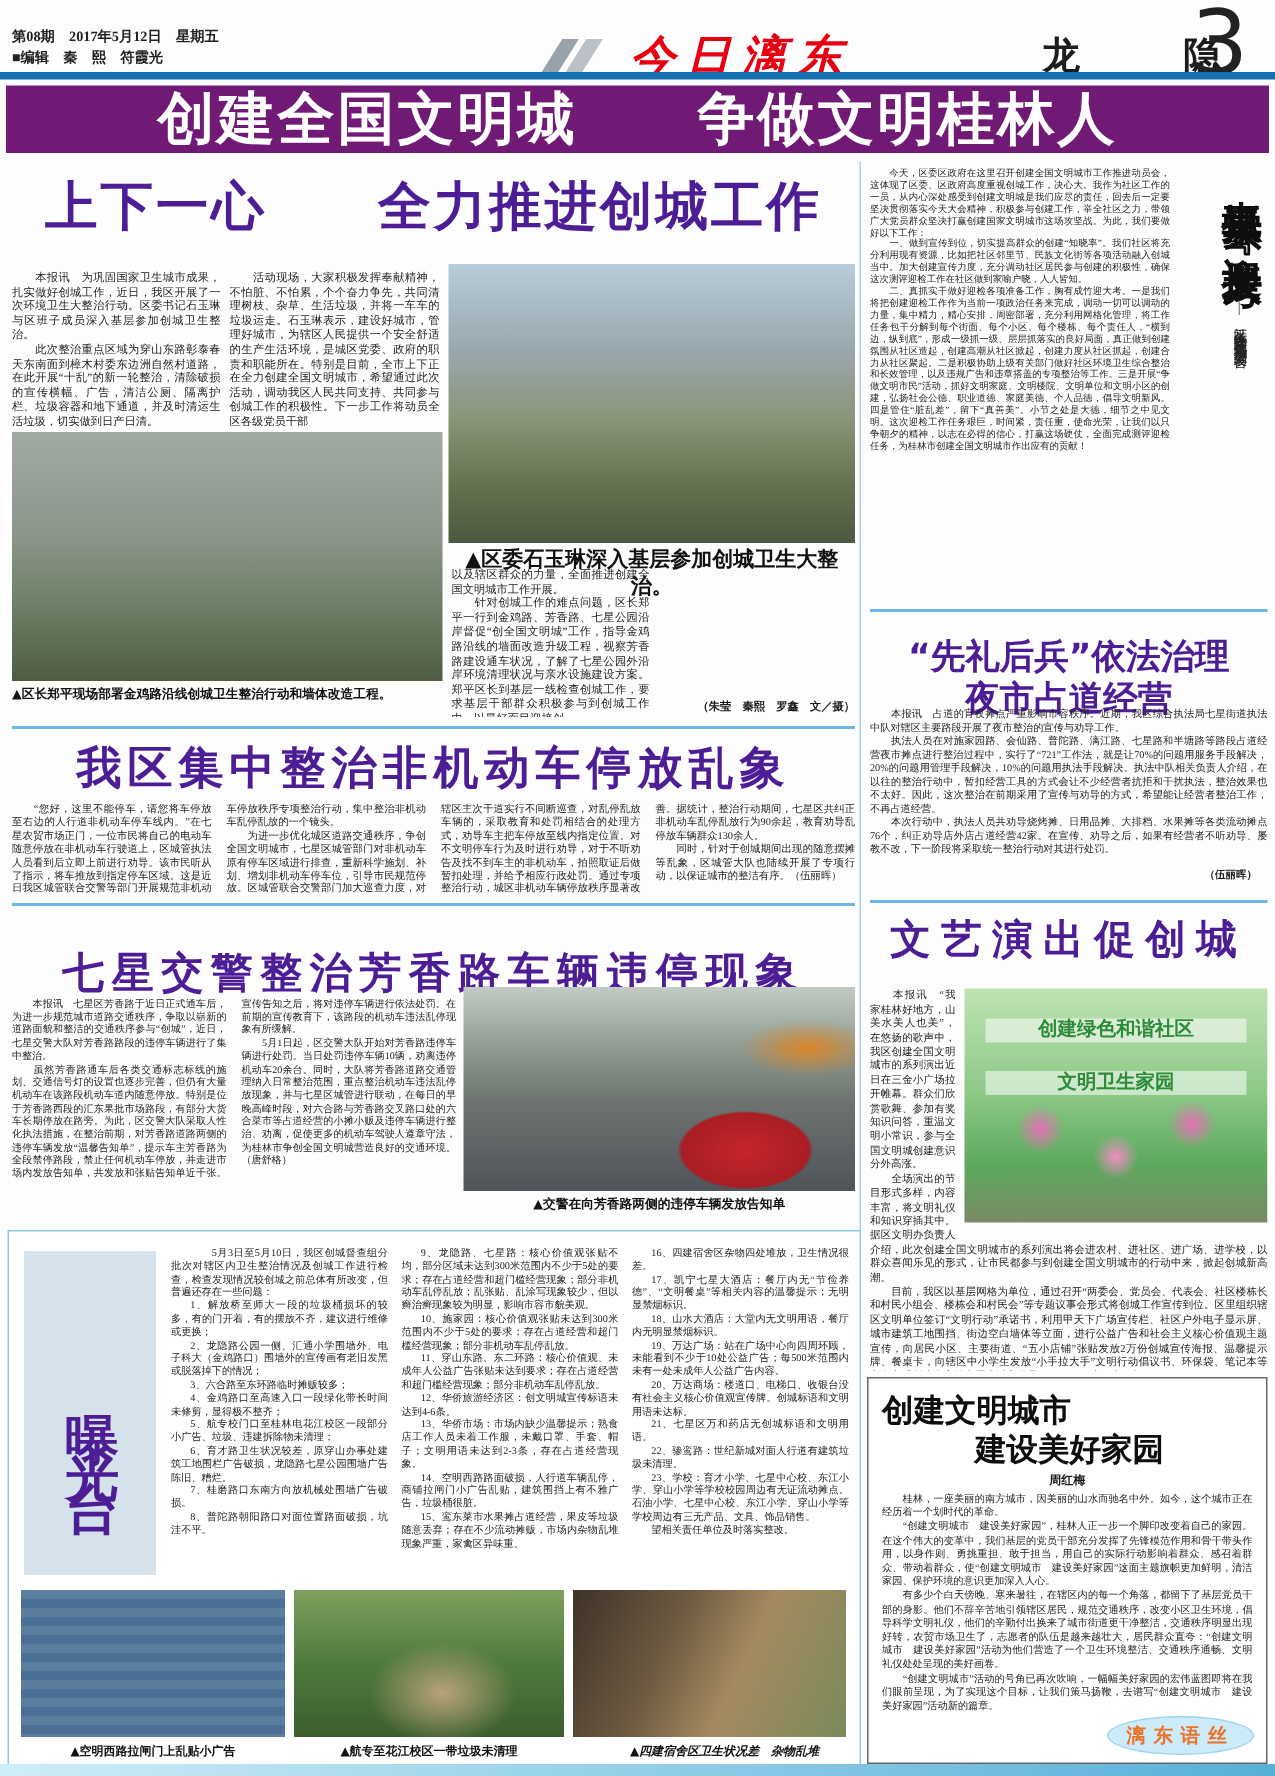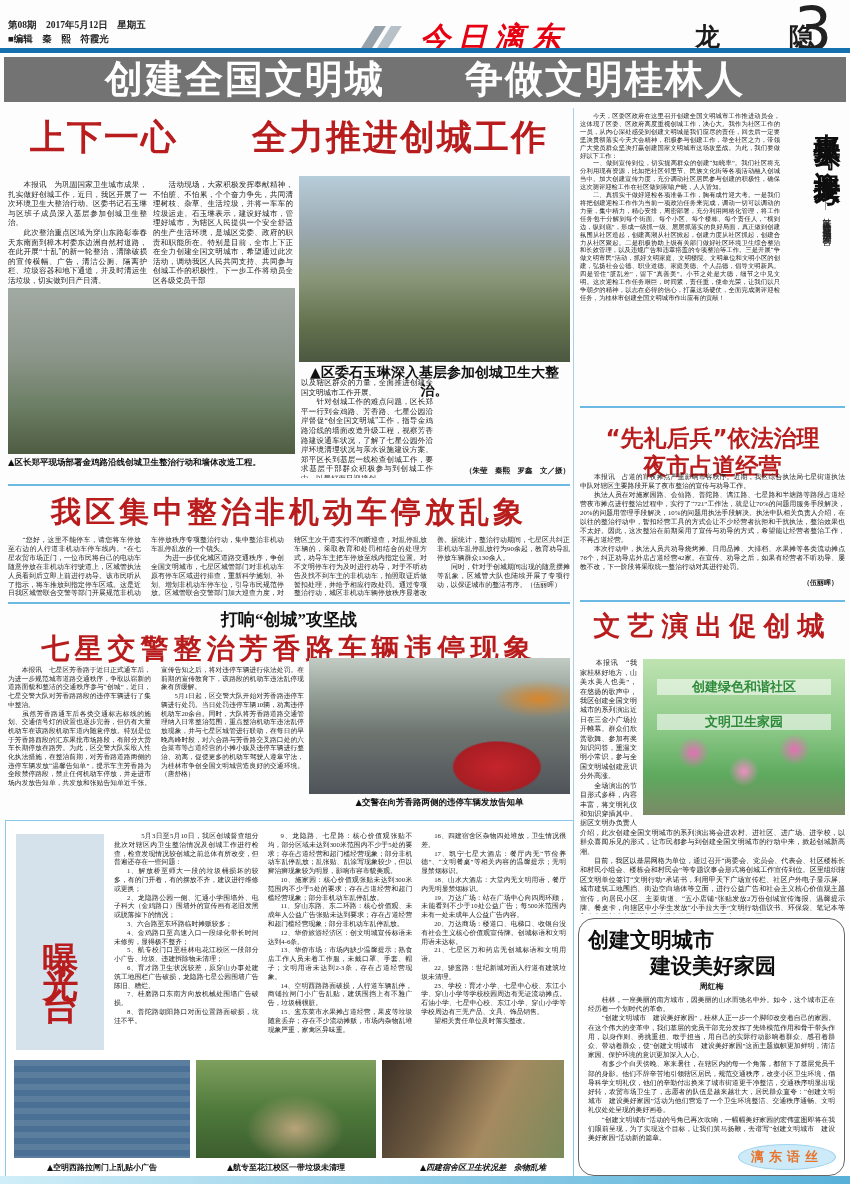--- a/index.html
+++ b/index.html
@@ -1,33 +1,33 @@
 <!DOCTYPE html>
 <html><head>
 <meta charset="utf-8">
 <style>
   html,body{margin:0;padding:0;background:#e9e9e9;}
   .page{position:relative;width:850px;height:1184px;background:#fdfdfd;margin:0 auto;overflow:hidden;
         font-family:"Liberation Serif","DejaVu Serif",serif;color:#1a1a1a;}
   .abs{position:absolute;}
-  .hl{font-family:"DejaVu Sans","Liberation Sans",sans-serif;font-weight:bold;color:#b91c1c;}
+  .hl{font-family:"DejaVu Sans","Liberation Sans",sans-serif;font-weight:bold;color:#4c1d95;}
   .body-text{text-align:justify;white-space:pre-line;overflow:hidden;color:#222;}
   .caption{font-family:"DejaVu Sans","Liberation Sans",sans-serif;font-weight:bold;color:#111;
            text-align:center;overflow:hidden;}
   .photo{overflow:hidden;}
   
   #issue-info{left:8px;top:18px;font-size:9.5px;font-weight:bold;line-height:14px;color:#222;}
   #stripe-wrap{left:368px;top:26px;width:40px;height:22px;}
   .stripe{position:absolute;top:0;width:11px;height:22px;background:#97a2ab;transform:skewX(-32deg);}
   .stripe.s2{left:16px;background:#b8c1c8;}
   #masthead{left:420px;top:18px;font-size:30px;font-weight:bold;font-style:italic;color:#e60012;letter-spacing:7px;}
   #section-name{left:695px;top:20px;font-size:25px;color:#1c1c1c;letter-spacing:22px;font-weight:bold;}
   #page-num{left:794px;top:-6px;font-size:60px;font-family:"DejaVu Sans","Liberation Sans",sans-serif;color:#222;}
   #blue-rule{left:0;top:48px;width:850px;height:5px;background:#1470ae;}
-  #banner{left:4px;top:57px;width:842px;height:45px;background:#737373;color:#fff;text-align:center;
+  #banner{left:4px;top:57px;width:842px;height:45px;background:#701a75;color:#fff;text-align:center;
           font-size:38px;line-height:45px;letter-spacing:2px;overflow:hidden;}
   #v-sep{left:573px;top:108px;width:1px;height:1062px;background:#aacfe8;}
   
   #top-headline{left:8px;top:114px;width:562px;text-align:center;font-size:35px;letter-spacing:2px;}
   #ta-col1{left:8px;top:180px;width:139px;height:104px;font-size:7.5px;line-height:9.6px;}
   #ta-col2{left:153px;top:180px;width:140px;height:104px;font-size:7.5px;line-height:9.6px;}
   #photo-a{left:299px;top:176px;width:271px;height:186px;
     background:linear-gradient(180deg,#b7cdd9 0%,#9aa8b0 30%,#8a9678 55%,#63714e 80%,#4c5840 100%);}
   #photo-a-cap{left:299px;top:364px;width:271px;font-size:14px;}
   #photo-b{left:8px;top:288px;width:287px;height:166px;
@@ -89,21 +89,21 @@
   #perf-headline{left:580px;top:608px;width:265px;text-align:center;font-size:27px;letter-spacing:7px;}
   #perf-body{left:580px;top:650px;width:265px;height:264px;font-size:7px;line-height:9.4px;}
   #photo-d{float:right;width:202px;height:156px;margin:0 0 4px 6px;position:relative;
     background:radial-gradient(circle at 25% 60%,#e470b5 0%,rgba(0,0,0,0) 9%),
                radial-gradient(circle at 50% 72%,#ef8ec4 0%,rgba(0,0,0,0) 10%),
                radial-gradient(circle at 75% 58%,#e470b5 0%,rgba(0,0,0,0) 9%),
                linear-gradient(180deg,#bfe3b2 0%,#8cc987 45%,#5da95e 75%,#7b8a66 100%);}
   .banner-line{position:relative;text-align:center;font-family:"DejaVu Sans","Liberation Sans",sans-serif;
     font-weight:bold;color:#2e8b3a;background:rgba(255,255,255,.55);margin:10px 14px 0;font-size:13px;line-height:16px;}
   
-  #essay-box{left:578px;top:918px;width:267px;height:258px;border:1px solid #666;border-radius:16px;
+  #essay-box{left:578px;top:918px;width:267px;height:258px;border:1px solid #666;border-radius:0;
              background:#fff;box-sizing:border-box;padding:8px 9px;}
   .essay-h{font-family:"DejaVu Sans","Liberation Sans",sans-serif;font-weight:bold;font-size:21px;
            line-height:26px;color:#0e0e0e;}
   #essay-h2{margin-left:62px;}
   #essay-author{text-align:center;font-size:8px;font-weight:bold;margin:2px 0 3px;}
   #essay-body{font-size:6.8px;line-height:9.2px;height:158px;}
   #essay-badge{position:absolute;right:8px;bottom:5px;background:#cdeaf8;border:1px solid #9ed3ee;
     border-radius:50%;padding:3px 12px;font-size:13px;font-weight:bold;color:#e8742a;letter-spacing:5px;
     font-family:"DejaVu Sans","Liberation Sans",sans-serif;}
   #bottom-strip{left:0;top:1176px;width:850px;height:8px;background:linear-gradient(90deg,#cfeef8,#57b0d8);}
@@ -140,21 +140,20 @@
 　　针对创城工作的难点问题，区长郑平一行到金鸡路、芳香路、七星公园沿岸督促“创全国文明城”工作，指导金鸡路沿线的墙面改造升级工程，视察芳香路建设通车状况，了解了七星公园外沿岸环境清理状况与亲水设施建设方案。郑平区长到基层一线检查创城工作，要求基层干部群众积极参与到创城工作中，以最好面目迎接创</div>
   <div class="abs" id="ta-byline">（朱莹　秦熙　罗鑫　文／摄）</div>
   <div class="abs divider" id="div1"></div>
 
   <div class="abs hl" id="bike-headline">我区集中整治非机动车停放乱象</div>
   <div class="abs body-text" id="bike-body">　　“您好，这里不能停车，请您将车停放至右边的人行道非机动车停车线内。”在七星农贸市场正门，一位市民将自己的电动车随意停放在非机动车行驶道上，区城管执法人员看到后立即上前进行劝导。该市民听从了指示，将车推放到指定停车区域。这是近日我区城管联合交警等部门开展规范非机动车停放秩序专项整治行动，集中整治非机动车乱停乱放的一个镜头。
 　　为进一步优化城区道路交通秩序，争创全国文明城市，七星区城管部门对非机动车原有停车区域进行排查，重新科学施划、补划、增划非机动车停车位，引导市民规范停放。区城管联合交警部门加大巡查力度，对辖区主次干道实行不间断巡查，对乱停乱放车辆的，采取教育和处罚相结合的处理方式，劝导车主把车停放至线内指定位置。对不文明停车行为及时进行劝导，对于不听劝告及找不到车主的非机动车，拍照取证后做暂扣处理，并给予相应行政处罚。通过专项整治行动，城区非机动车辆停放秩序显著改善。据统计，整治行动期间，七星区共纠正非机动车乱停乱放行为90余起，教育劝导乱停放车辆群众130余人。
 　　同时，针对于创城期间出现的随意摆摊等乱象，区城管大队也陆续开展了专项行动，以保证城市的整洁有序。（伍丽晖）</div>
   <div class="abs divider" id="div2"></div>
 
-  <div class="abs" id="traffic-kicker">打响“创城”攻坚战</div>
   <div class="abs hl" id="traffic-headline">七星交警整治芳香路车辆违停现象</div>
   <div class="abs body-text" id="traffic-body">　　本报讯　七星区芳香路于近日正式通车后，为进一步规范城市道路交通秩序，争取以崭新的道路面貌和整洁的交通秩序参与“创城”，近日，七星交警大队对芳香路路段的违停车辆进行了集中整治。
 　　虽然芳香路通车后各类交通标志标线的施划、交通信号灯的设置也逐步完善，但仍有大量机动车在该路段机动车道内随意停放。特别是位于芳香路西段的汇东果批市场路段，有部分大货车长期停放在路旁。为此，区交警大队采取人性化执法措施，在整治前期，对芳香路道路两侧的违停车辆发放“温馨告知单”，提示车主芳香路为全段禁停路段，禁止任何机动车停放，并走进市场内发放告知单，共发放和张贴告知单近千张。宣传告知之后，将对违停车辆进行依法处罚。在前期的宣传教育下，该路段的机动车违法乱停现象有所缓解。
 　　5月1日起，区交警大队开始对芳香路违停车辆进行处罚。当日处罚违停车辆10辆，劝离违停机动车20余台。同时，大队将芳香路道路交通管理纳入日常整治范围，重点整治机动车违法乱停放现象，并与七星区城管进行联动，在每日的早晚高峰时段，对六合路与芳香路交叉路口处的六合菜市等占道经营的小摊小贩及违停车辆进行整治、劝离，促使更多的机动车驾驶人遵章守法，为桂林市争创全国文明城营造良好的交通环境。（唐舒格）</div>
   <div class="abs photo" id="photo-c"></div>
   <div class="abs caption" id="photo-c-cap">▲交警在向芳香路两侧的违停车辆发放告知单</div>
 
   <div class="abs" id="exposure-box"></div>
   <div class="abs" id="exposure-panel">
     <div class="hl" id="exposure-title">曝光台</div>

